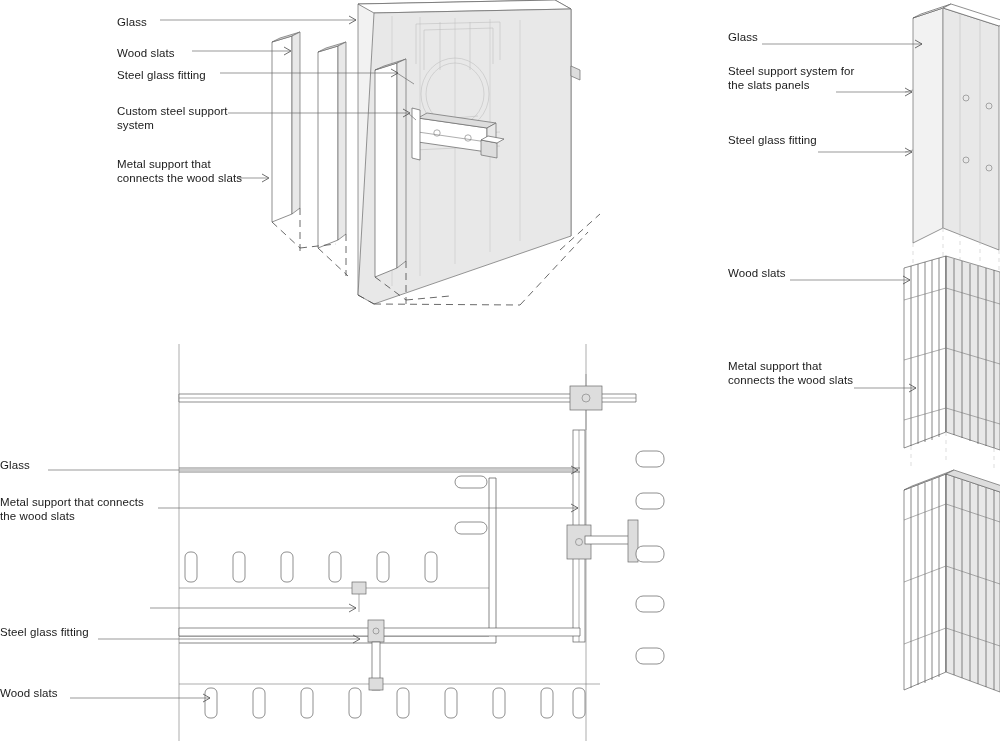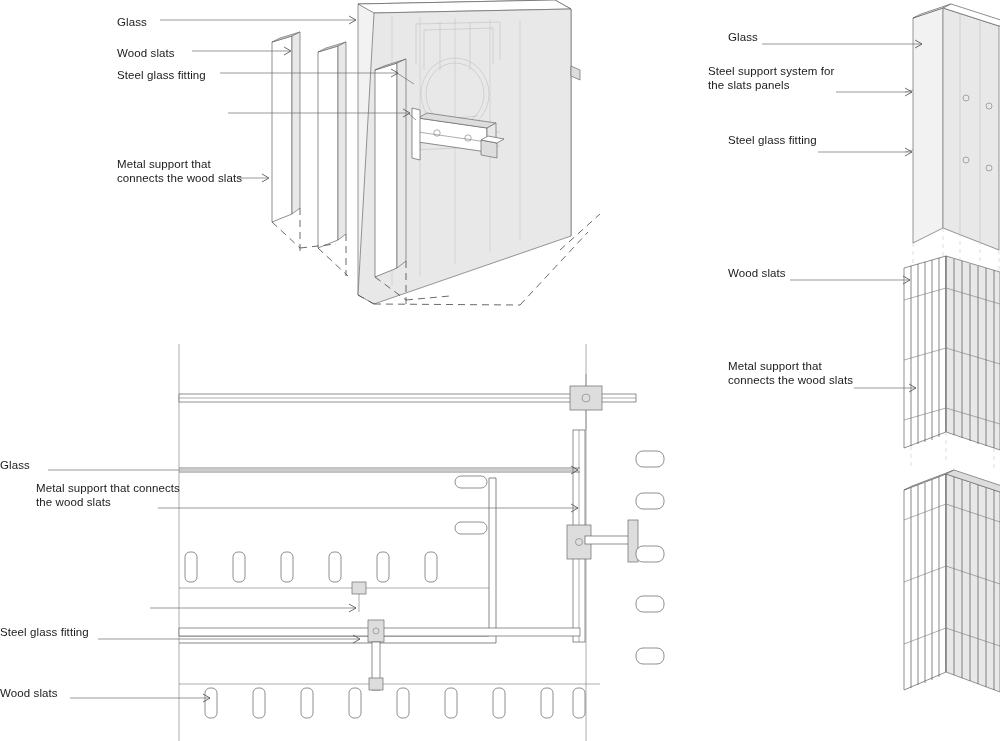--- a/index.html
+++ b/index.html
@@ -328,39 +328,41 @@
       </g>
     </g>
   </svg>
 
   <div class="label" style="left:117px; top:16px;">Glass</div>
 
   <div class="label" style="left:117px; top:47px;">Wood slats</div>
 
   <div class="label" style="left:117px; top:69px;">Steel glass fitting</div>
 
+  <div class="label" style="left:117px; top:105px;">Custom steel support
+system</div>
 
   <div class="label" style="left:117px; top:158px;">Metal support that
 connects the wood slats</div>
 
   <div class="label" style="left:728px; top:31px;">Glass</div>
 
-  <div class="label" style="left:708px; top:65px;">Steel support system for
+  <div class="label" style="left:728px; top:65px;">Steel support system for
 the slats panels</div>
 
   <div class="label" style="left:728px; top:134px;">Steel glass fitting</div>
 
   <div class="label" style="left:728px; top:267px;">Wood slats</div>
 
   <div class="label" style="left:728px; top:360px;">Metal support that
 connects the wood slats</div>
 
   <div class="label" style="left:0px; top:459px;">Glass</div>
 
-  <div class="label" style="left:0px; top:482px;padding-left:36px;">Metal support that connects
+  <div class="label" style="left:0px; top:496px;">Metal support that connects
 the wood slats</div>
 
 
   <div class="label" style="left:0px; top:626px;">Steel glass fitting</div>
 
   <div class="label" style="left:0px; top:687px;">Wood slats</div>
 
 </div>
 
 </body></html>

